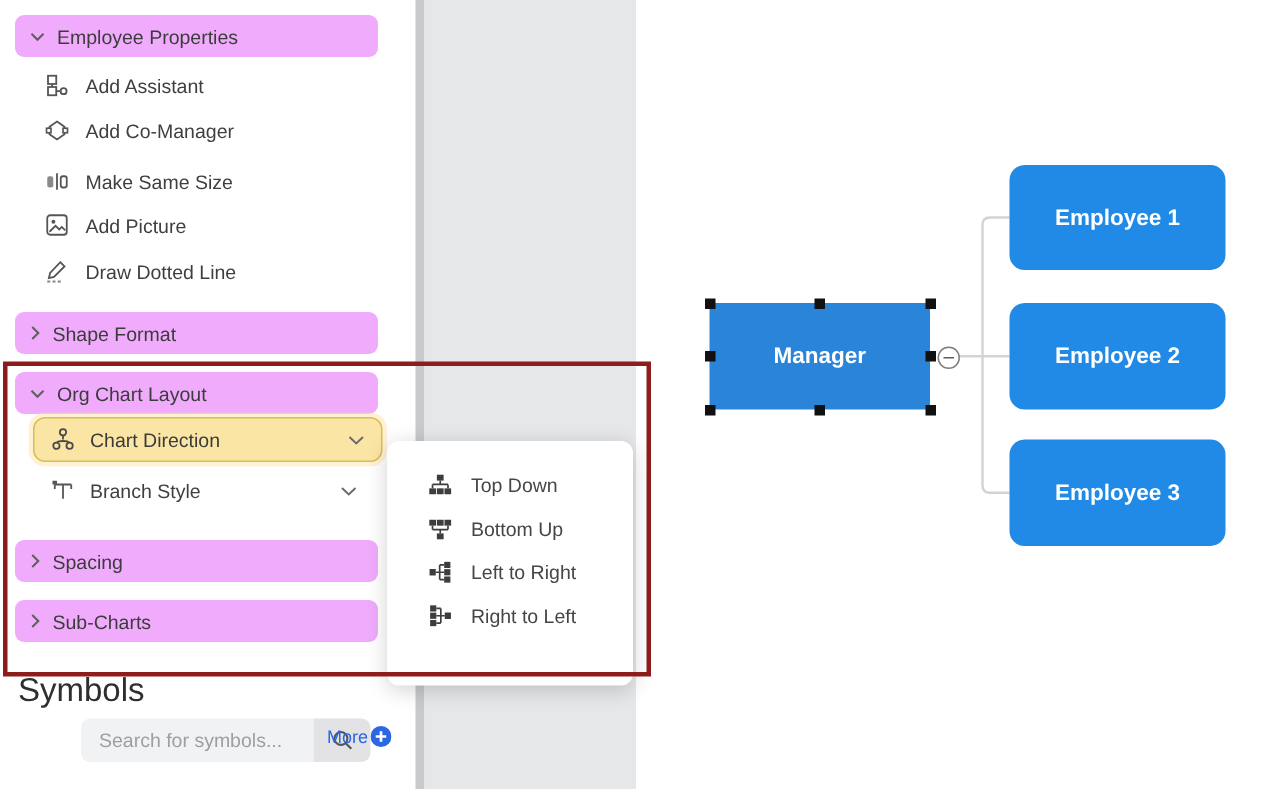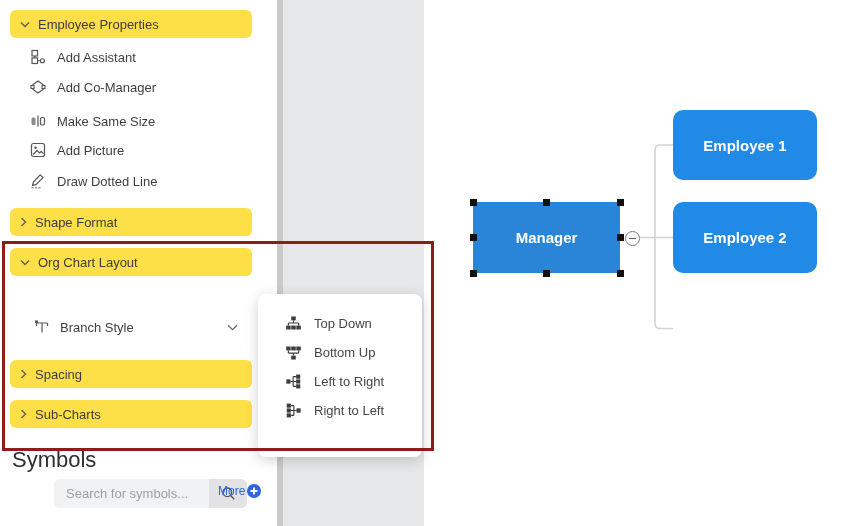--- a/index.html
+++ b/index.html
@@ -4,21 +4,21 @@
 <style>
   html,body{margin:0;padding:0;}
   .root{position:relative;width:844px;height:526px;background:#ffffff;overflow:hidden;
         font-family:"Liberation Sans",sans-serif;color:#3c3c3c;}
 
   
   .scroll-strip{position:absolute;left:277px;top:0;width:6px;height:526px;background:#c9cacc;}
   .gray-panel{position:absolute;left:283px;top:0;width:141px;height:526px;background:#e6e7e9;}
 
   
-  .sec{position:absolute;left:10px;width:222px;height:28px;background:#fde047;border-radius:6px;
+  .sec{position:absolute;left:10px;width:222px;height:28px;background:#f0abfc;border-radius:6px;
        display:flex;align-items:center;gap:8px;padding:0 10px;font-size:13px;color:#3c3c3c;cursor:pointer;}
   .sec svg{flex:0 0 auto;}
 
   
   .mi{position:absolute;left:30px;height:28px;display:flex;align-items:center;gap:11px;
       font-size:13px;color:#3f3f3f;cursor:pointer;}
   .mi svg{flex:0 0 auto;}
 
   
   .hl-btn{position:absolute;left:22px;top:278px;width:209px;height:28px;background:#fbe5a4;
@@ -136,20 +136,33 @@
     <span>Org Chart Layout</span>
   </div>
 
   <div class="sec" style="top:208px">
     <svg width="7" height="10" viewBox="0 0 7 10">
         <path d="M1.5 1 L5.5 5 L1.5 9" fill="none" stroke="#5f5f5f" stroke-width="1.4"></path>
       </svg>
     <span>Shape Format</span>
   </div>
 
+  <div class="hl-btn">
+    <svg width="16" height="16" viewBox="0 0 16 16">
+      <circle cx="8" cy="3.2" r="2.1" fill="none" stroke="#4a4a4a" stroke-width="1.2"></circle>
+      <path d="M8 5.3 V8 M3.8 10.2 C5 8.6 11 8.6 12.2 10.2" fill="none" stroke="#4a4a4a" stroke-width="1.2"></path>
+      <circle cx="3.6" cy="12.2" r="2.1" fill="none" stroke="#4a4a4a" stroke-width="1.2"></circle>
+      <circle cx="12.4" cy="12.2" r="2.1" fill="none" stroke="#4a4a4a" stroke-width="1.2"></circle>
+    </svg>
+    <span>Chart Direction</span>
+    <span class="sp"></span>
+    <svg width="11" height="7" viewBox="0 0 11 7">
+        <path d="M1 1.3 L5.5 5.6 L10 1.3" fill="none" stroke="#6a6a6a" stroke-width="1.3"></path>
+      </svg>
+  </div>
 
   <div class="sub-row">
     <svg width="16" height="16" viewBox="0 0 16 16">
       <path d="M2.5 4 H13.5 M8 4 V13.5 M2.5 4 V7 M13.5 4 V7" fill="none" stroke="#555" stroke-width="1.2"></path>
       <rect x="1" y="1.5" width="3" height="2.5" fill="#555"></rect>
     </svg>
     <span>Branch Style</span>
     <span class="sp"></span>
     <svg width="11" height="7" viewBox="0 0 11 7">
         <path d="M1 1.3 L5.5 5.6 L10 1.3" fill="none" stroke="#6a6a6a" stroke-width="1.3"></path>
@@ -257,14 +270,17 @@
   <div class="handle" style="left:616.5px;top:269.5px"></div>
 
   <div class="collapse"></div>
 
   <div class="node emp emp1">
     <span>Employee 1</span>
   </div>
   <div class="node emp emp2">
     <span>Employee 2</span>
   </div>
+  <div class="node emp emp3">
+    <span>Employee 3</span>
+  </div>
 
 </div>
 
 </body></html>

